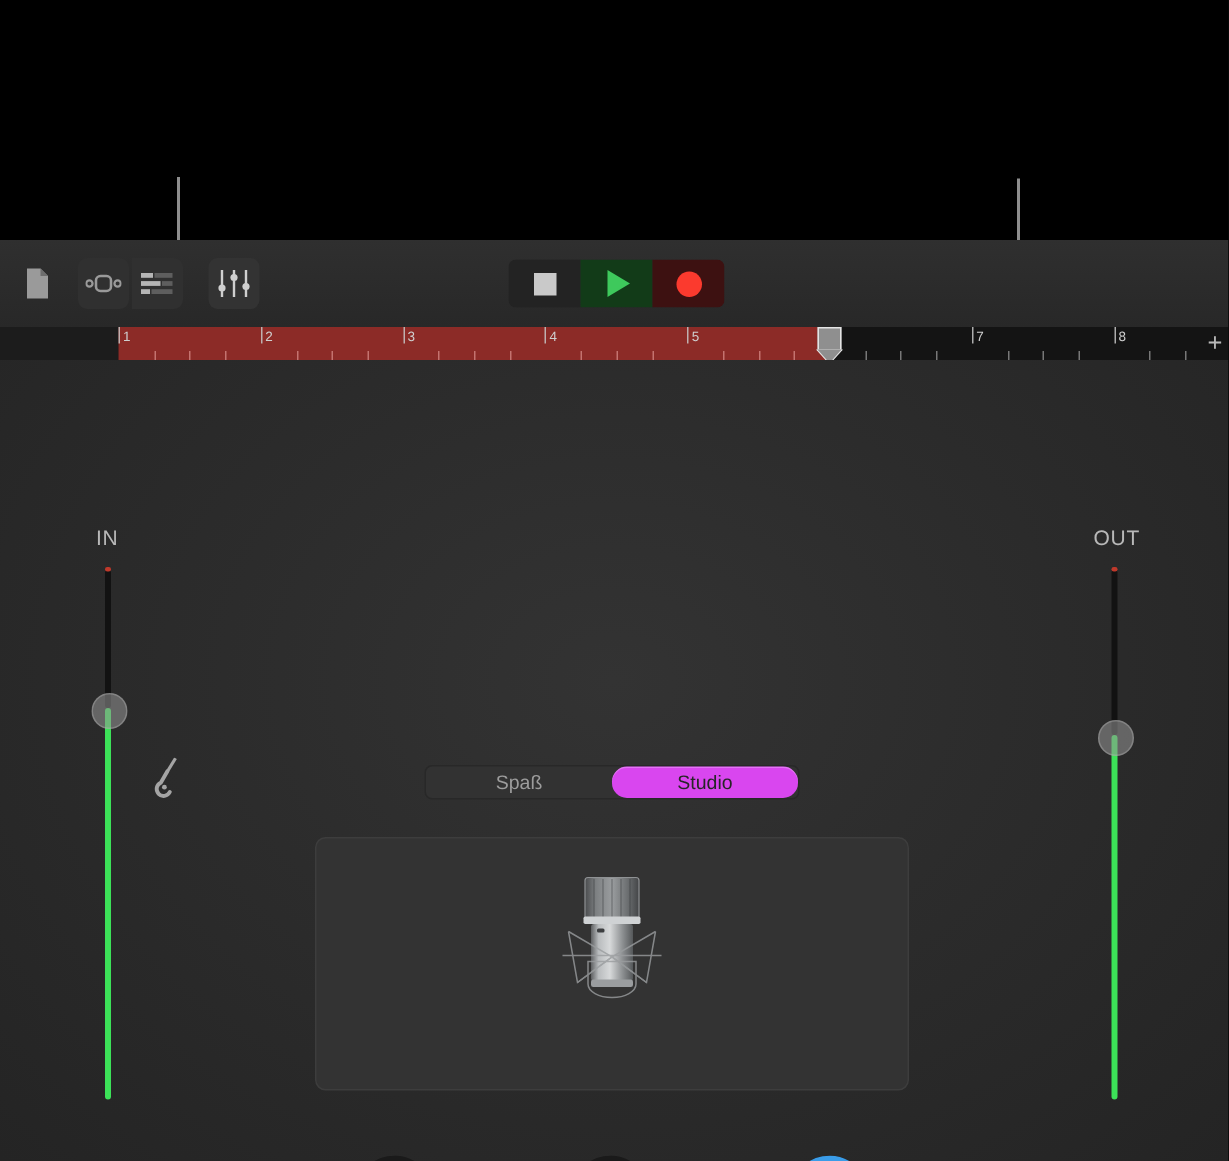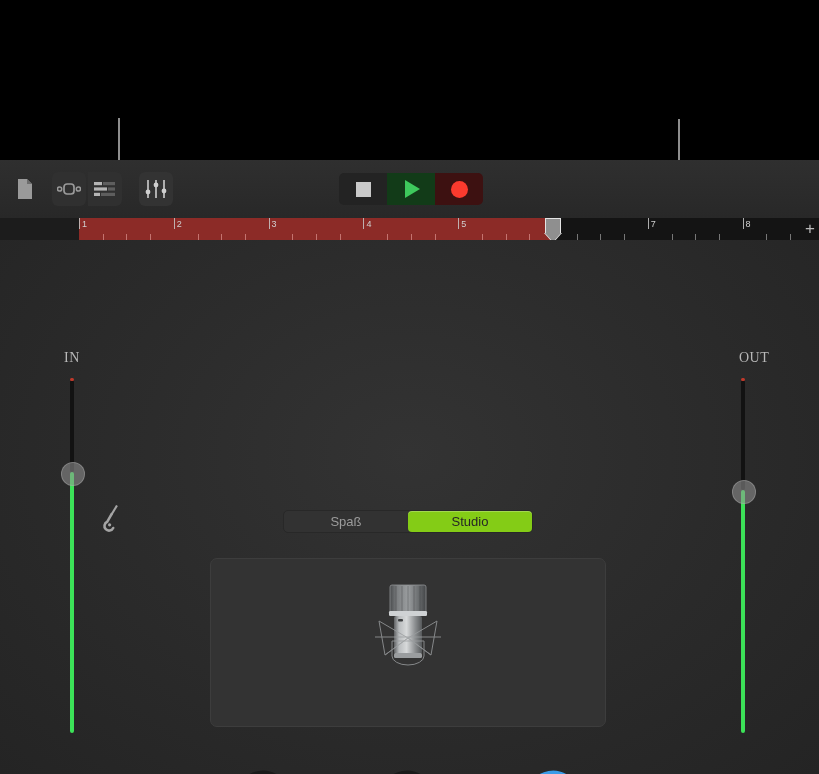--- a/index.html
+++ b/index.html
@@ -222,24 +222,23 @@
     background: radial-gradient(ellipse at 50% 40%, #333333 0%, #2c2c2c 45%, #242424 100%);
   }
 
   
   .strip-label {
     position: absolute;
     top: 110px;
     font-size: 14px;
     color: #b8b8b8;
     letter-spacing: .5px;
-    font-family: Liberation Serif, serif;
   }
   #label-in  { left: 64px; }
-  #label-out { left: 729px; margin-left: 10px; }
+  #label-out { left: 729px; }
 
   .fader {
     position: absolute;
     width: 4px;
     border-radius: 2px;
   }
   #fader-in-dark   { left: 70px; top: 140px; width: 4px; height: 92px; background:#121212; }
   #fader-in-green  { left: 70px; top: 232px; width: 4px; height: 261px; background:#3ce258; }
   #fader-in-red    { left: 70px; top: 138px; width: 4px; height: 3px; background:#c0392b; }
   #fader-in-knob {
@@ -281,23 +280,24 @@
     box-sizing: border-box;
   }
   .seg {
     flex: 1;
     display: flex; align-items: center; justify-content: center;
     font-size: 13px;
     color: #9c9c9c;
     border-radius: 4px;
   }
   .seg.active {
-    background: #84cc16;
+    background: #d946ef;
     color: #262626;
     box-shadow: inset 0 1px 0 rgba(255,255,255,.25);
+    border-radius: 10px;
   }
 
   
   #instrument-panel {
     position: absolute;
     left: 210px; top: 318px;
     width: 396px; height: 169px;
     background: #333333;
     border: 1px solid #3d3d3d;
     border-radius: 7px;

